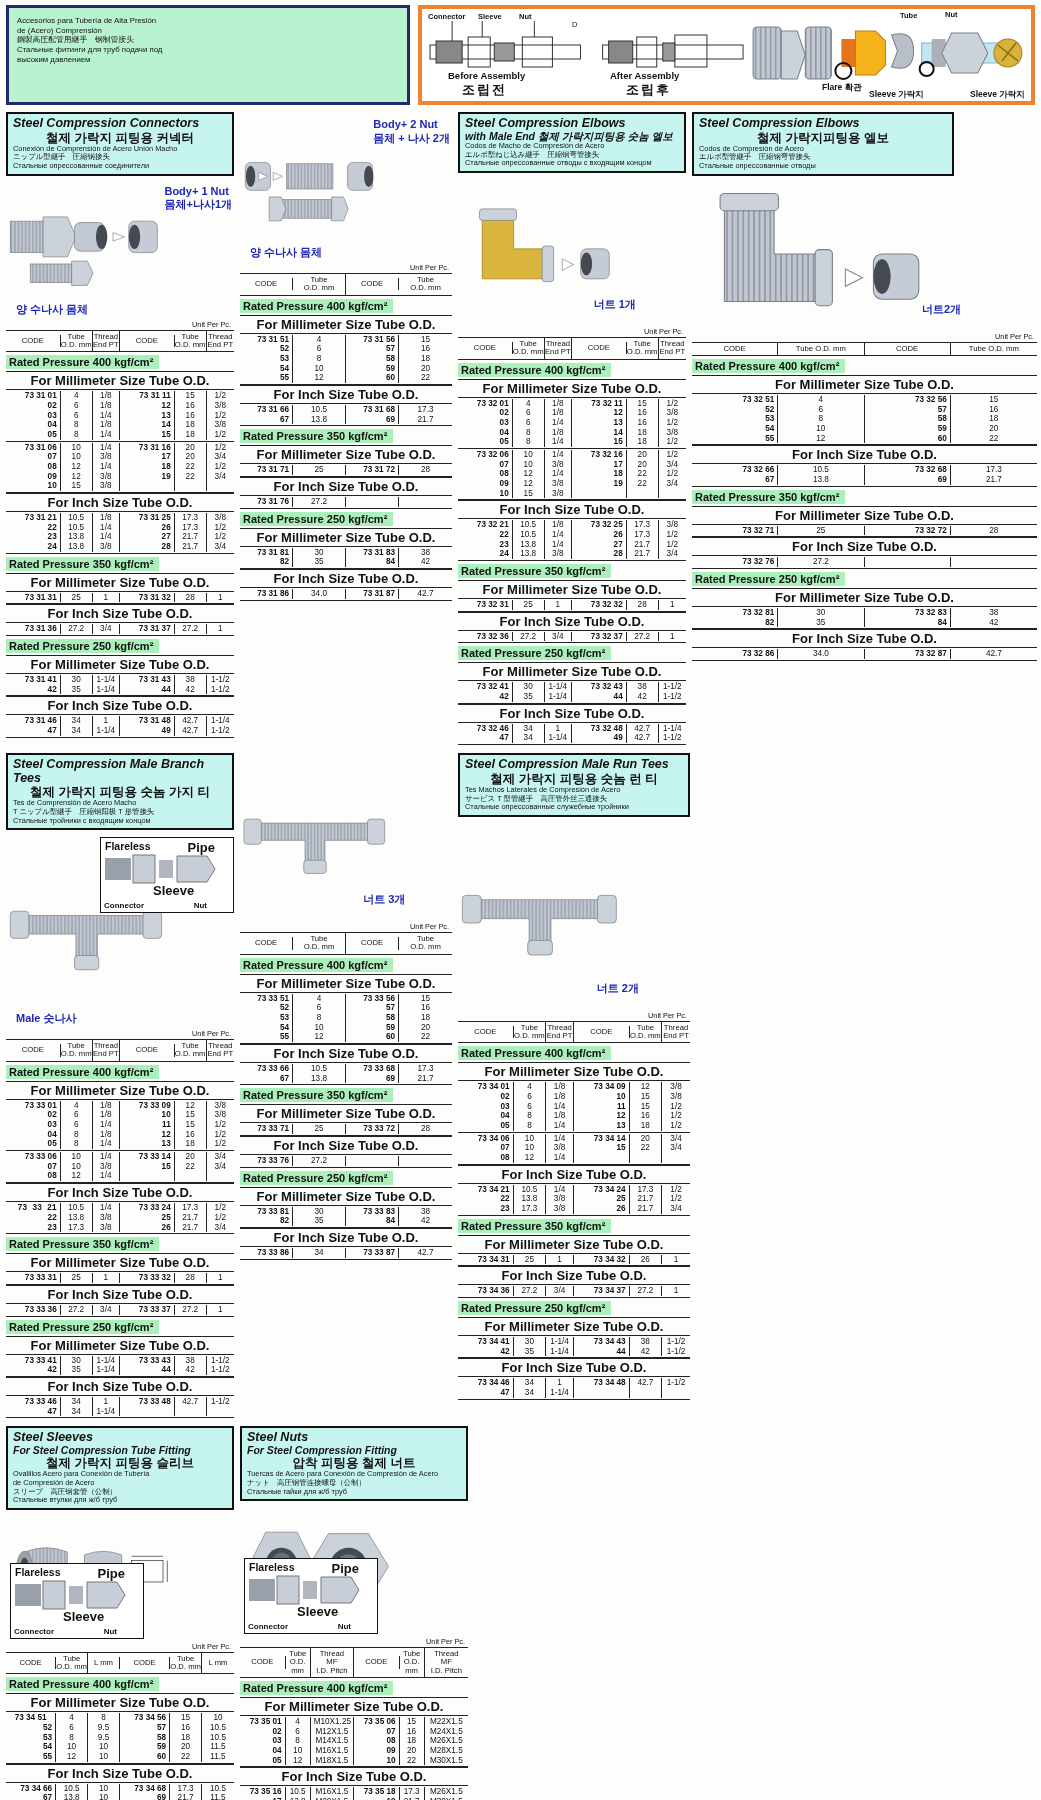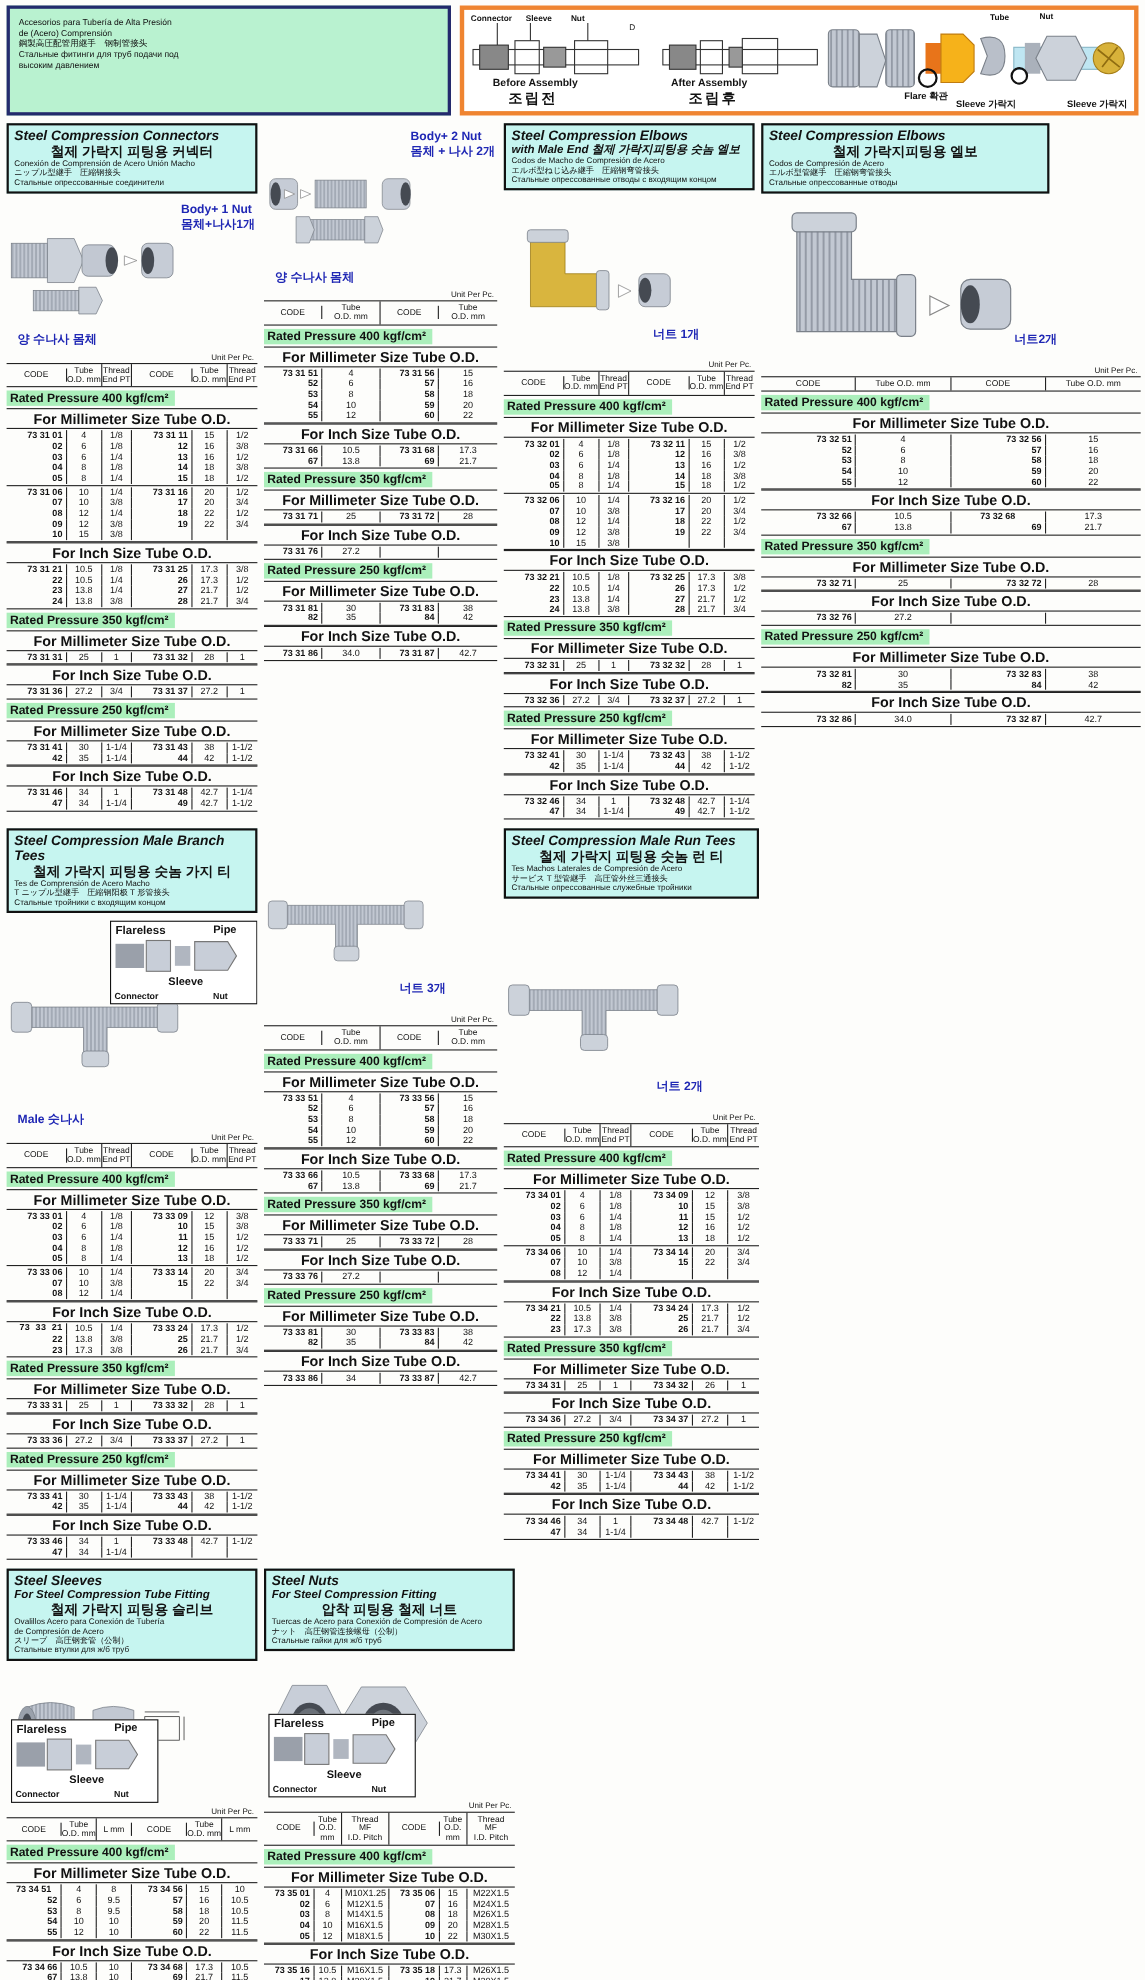--- a/index.html
+++ b/index.html
@@ -35,21 +35,21 @@
   .desc{font-size:7.4px;line-height:1.16}
   .photo{position:relative;overflow:hidden}
   .artwrap{position:absolute;left:0;top:0;width:72%;height:100%}
   .artwrap svg{width:100%;height:100%}
   .cap{position:absolute;color:#1f27b4;font-weight:bold;font-size:11px;white-space:pre-line;line-height:1.25}
   .cap-a{right:2px;top:6px;text-align:left}
   .cap-b{left:10px;bottom:2px}
   .cap-c{right:22%;bottom:14px}
   .inset{position:absolute;border:1.5px solid #111;background:#fff;width:132px;height:74px}
   .ipos-a{right:0;top:4px}.ipos-b{left:4px;bottom:2px}
-  .in-l{position:absolute;font-weight:bold;font-size:10px}
+  .in-l{position:absolute;font-weight:bold;font-size:13px}
   .in-t{left:4px;top:2px;font-size:10.5px}
   .in-pipe{right:18px;top:2px}
   .in-sleeve{left:52px;bottom:14px}
   .in-conn{left:3px;bottom:2px;font-size:8px}
   .in-nut{right:26px;bottom:2px;font-size:8px}
   .inset svg{position:absolute;left:2px;top:14px;width:126px;height:34px}
   .unit{text-align:right;font-size:7.3px;margin:1px 3px 1px 0}
   
   .tbl{font-size:8.2px}
   .thead{display:flex;border-top:1px solid #222;border-bottom:1px solid #222;align-items:center}
@@ -771,21 +771,21 @@
                 <span class="tcell c-num vline" style="width: 25%;">12</span>
                 <span class="tcell c-code vline" style="width: 25%;">60</span>
                 <span class="tcell c-num" style="width: 25%;">22</span>
               </div>
             </div>
             <div class="grp-label">For Inch Size Tube O.D.</div>
             <div class="block">
               <div class="trow">
                 <span class="tcell c-code vline" style="width: 25%;">73 32 66</span>
                 <span class="tcell c-num vline" style="width: 25%;">10.5</span>
-                <span class="tcell c-code vline" style="width: 25%; text-align: center;">73 32 68</span>
+                <span class="tcell c-code vline" style="width: 25%;">73 32 68</span>
                 <span class="tcell c-num" style="width: 25%;">17.3</span>
               </div>
               <div class="trow">
                 <span class="tcell c-code vline" style="width: 25%;">67</span>
                 <span class="tcell c-num vline" style="width: 25%;">13.8</span>
                 <span class="tcell c-code vline" style="width: 25%;">69</span>
                 <span class="tcell c-num" style="width: 25%;">21.7</span>
               </div>
             </div>
             <div class="bannerwrap"><span class="banner">Rated Pressure 350 kgf/cm²</span></div>

